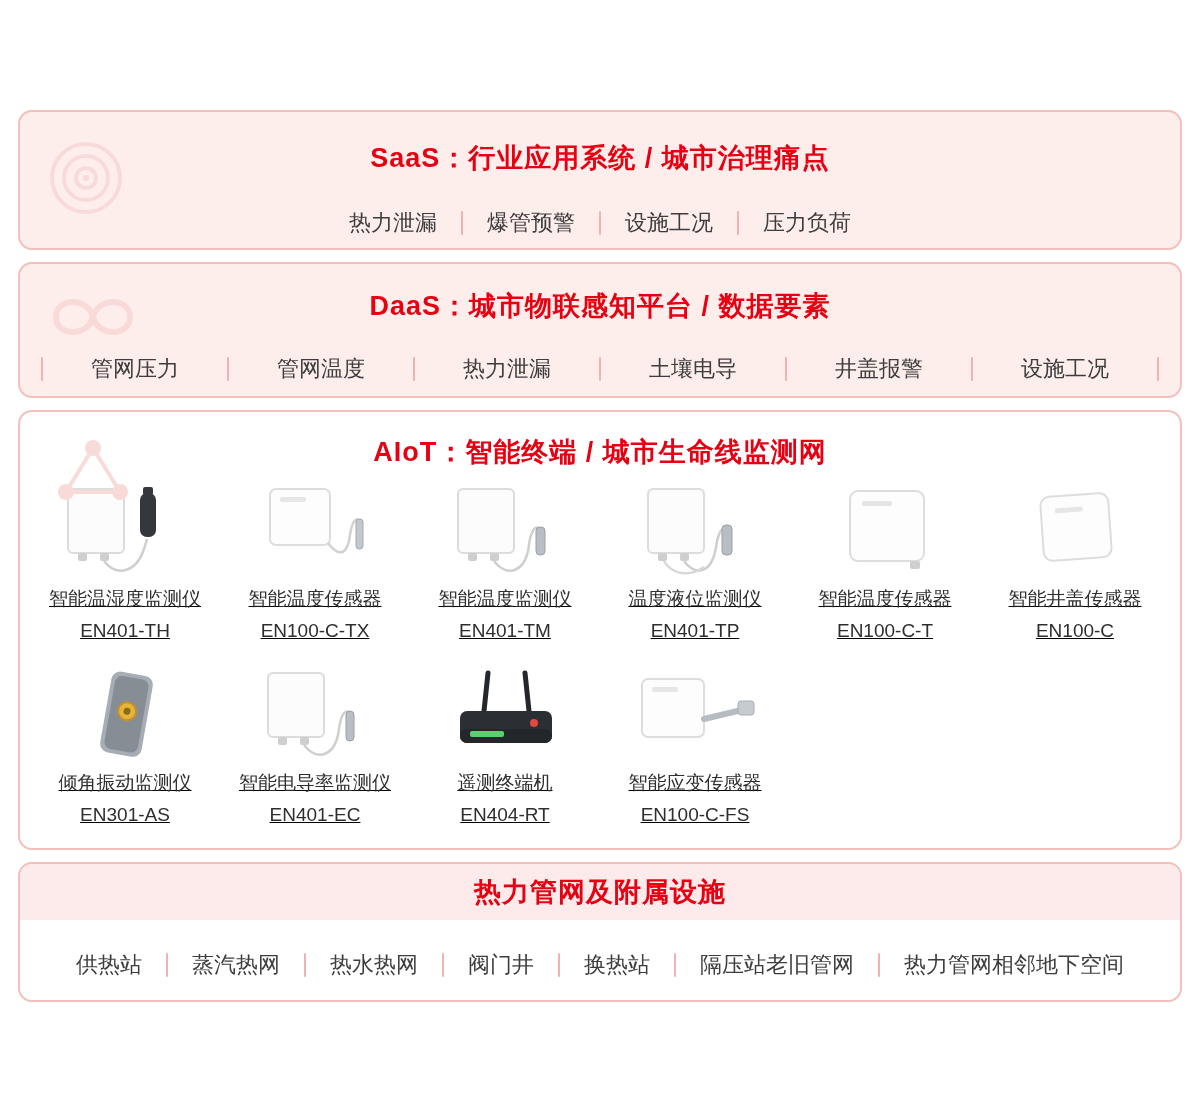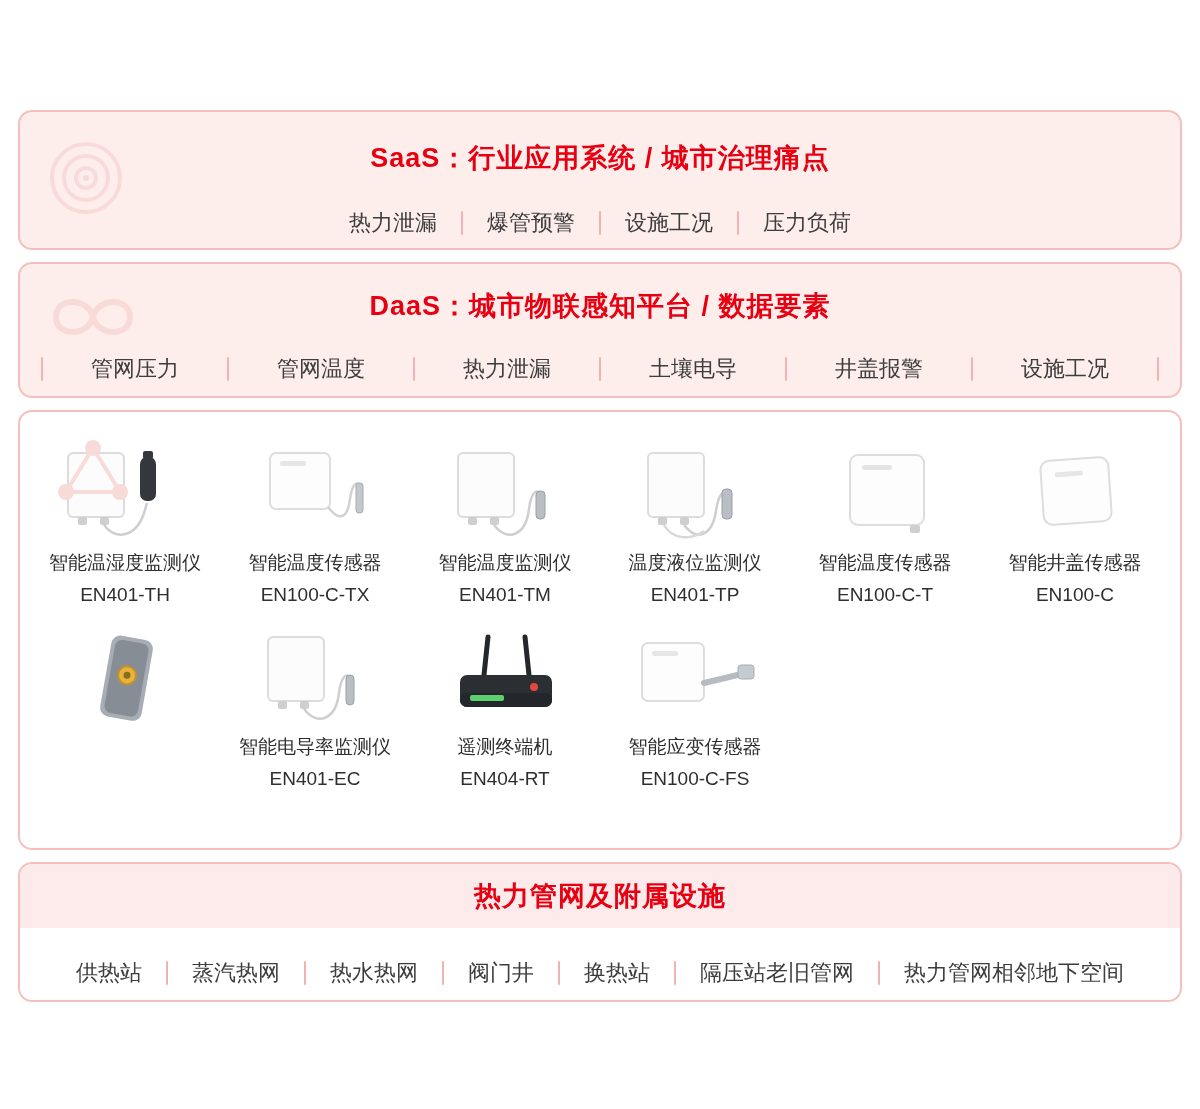--- a/index.html
+++ b/index.html
@@ -50,29 +50,29 @@
 
   
   .aiot { height: 440px; padding-top: 22px; }
   .grid {
     display: grid;
     grid-template-columns: repeat(6, 1fr);
     row-gap: 24px;
     margin-top: 12px;
     padding: 0 10px;
   }
-  .card { text-align: center; }
+  .card { text-align: center; text-decoration: underline; }
   .device { height: 102px; display: flex; align-items: center; justify-content: center; }
   .p-name { font-size: 19px; color: #2e2e2e; margin-top: 2px; }
   .p-model { font-size: 19px; color: #2e2e2e; margin-top: 8px; }
 
   
   .facilities { height: 140px; }
   .band {
-    height: 64px;
+    height: 56px;
     background: #fdeaea;
     display: flex; align-items: center; justify-content: center;
   }
   .facilities .items-row { margin-top: 30px; }
 
   
   .watermark { position: absolute; pointer-events: none; }
   .wm-target { left: 24px; top: 24px; }
   .wm-infinity { left: 18px; top: 18px; }
   .wm-network { left: 28px; top: 20px; }
@@ -125,20 +125,21 @@
     </div>
   </section>
 
   <section class="panel aiot">
     <svg class="watermark wm-network" width="90" height="80" viewBox="0 0 90 80">
       <path d="M45 16 L18 60 M45 16 L72 60 M18 60 L72 60" stroke="#f8dbd8" stroke-width="4" fill="none"></path>
       <circle cx="45" cy="16" r="8" fill="#f8dbd8"></circle>
       <circle cx="18" cy="60" r="8" fill="#f8dbd8"></circle>
       <circle cx="72" cy="60" r="8" fill="#f8dbd8"></circle>
     </svg>
+    <h2 class="panel-title">AIoT：智能终端 / 城市生命线监测网</h2>
 
     <div class="grid">
 
       <figure class="card">
         <div class="device">
           <svg viewBox="0 0 150 100" width="150" height="100">
             <rect x="18" y="6" width="56" height="64" rx="5" fill="#fcfcfc" stroke="#dcdcdc" stroke-width="2"></rect>
             <rect x="28" y="70" width="9" height="8" rx="2" fill="#cfcfcf"></rect>
             <rect x="50" y="70" width="9" height="8" rx="2" fill="#cfcfcf"></rect>
             <rect x="90" y="10" width="16" height="44" rx="7" fill="#34383d"></rect>
@@ -232,20 +233,24 @@
         <div class="device">
           <svg viewBox="0 0 150 100" width="150" height="100">
             <g transform="rotate(10 75 50)">
               <rect x="55" y="6" width="42" height="82" rx="9" fill="#a7adb4"></rect>
               <rect x="59" y="10" width="34" height="74" rx="7" fill="#878d95"></rect>
               <circle cx="76" cy="44" r="9" fill="#e6b33c" stroke="#c2922a" stroke-width="2"></circle>
               <circle cx="76" cy="44" r="3.5" fill="#8a6b16"></circle>
             </g>
           </svg>
         </div>
+        <figcaption>
+          <div class="p-name">倾角振动监测仪</div>
+          <div class="p-model">EN301-AS</div>
+        </figcaption>
       </figure>
 
       <figure class="card">
         <div class="device">
           <svg viewBox="0 0 150 100" width="150" height="100">
             <rect x="28" y="6" width="56" height="64" rx="5" fill="#fcfcfc" stroke="#dcdcdc" stroke-width="2"></rect>
             <rect x="38" y="70" width="9" height="8" rx="2" fill="#cfcfcf"></rect>
             <rect x="60" y="70" width="9" height="8" rx="2" fill="#cfcfcf"></rect>
             <path d="M64 78 C78 96 96 88 99 62 C101 46 106 42 110 46" fill="none" stroke="#cfcfcf" stroke-width="2.5"></path>
             <rect x="106" y="44" width="8" height="30" rx="4" fill="#b9bec4" stroke="#9aa0a6"></rect>

